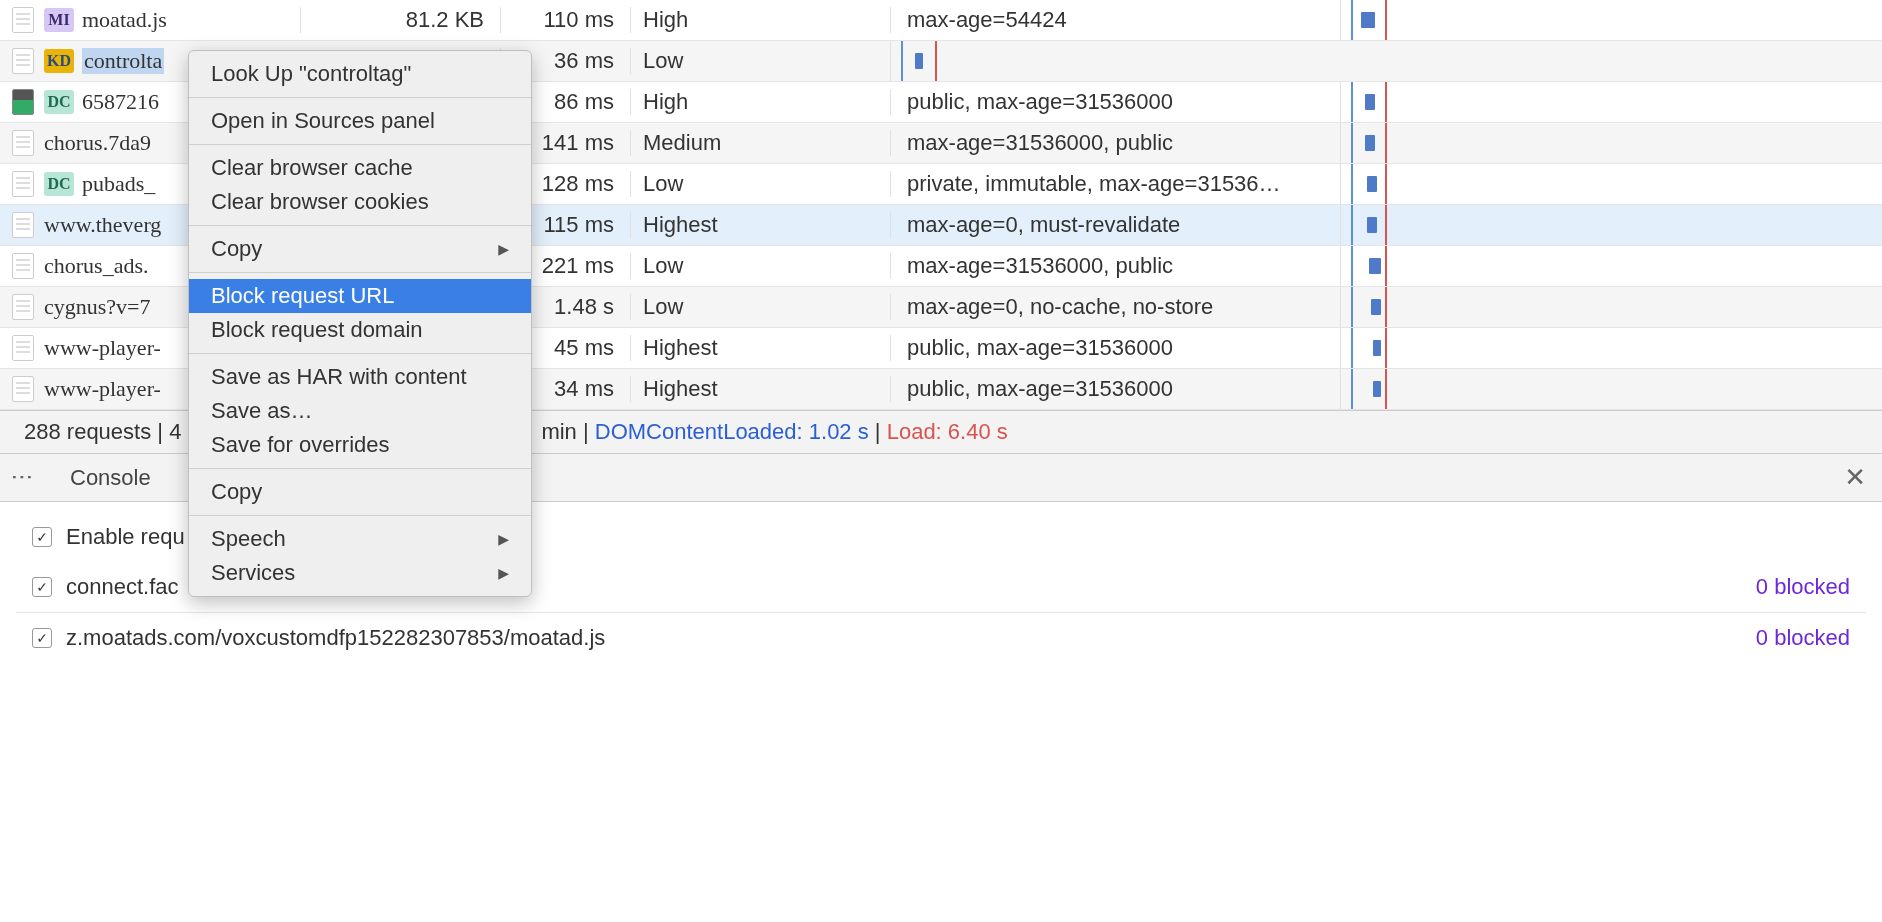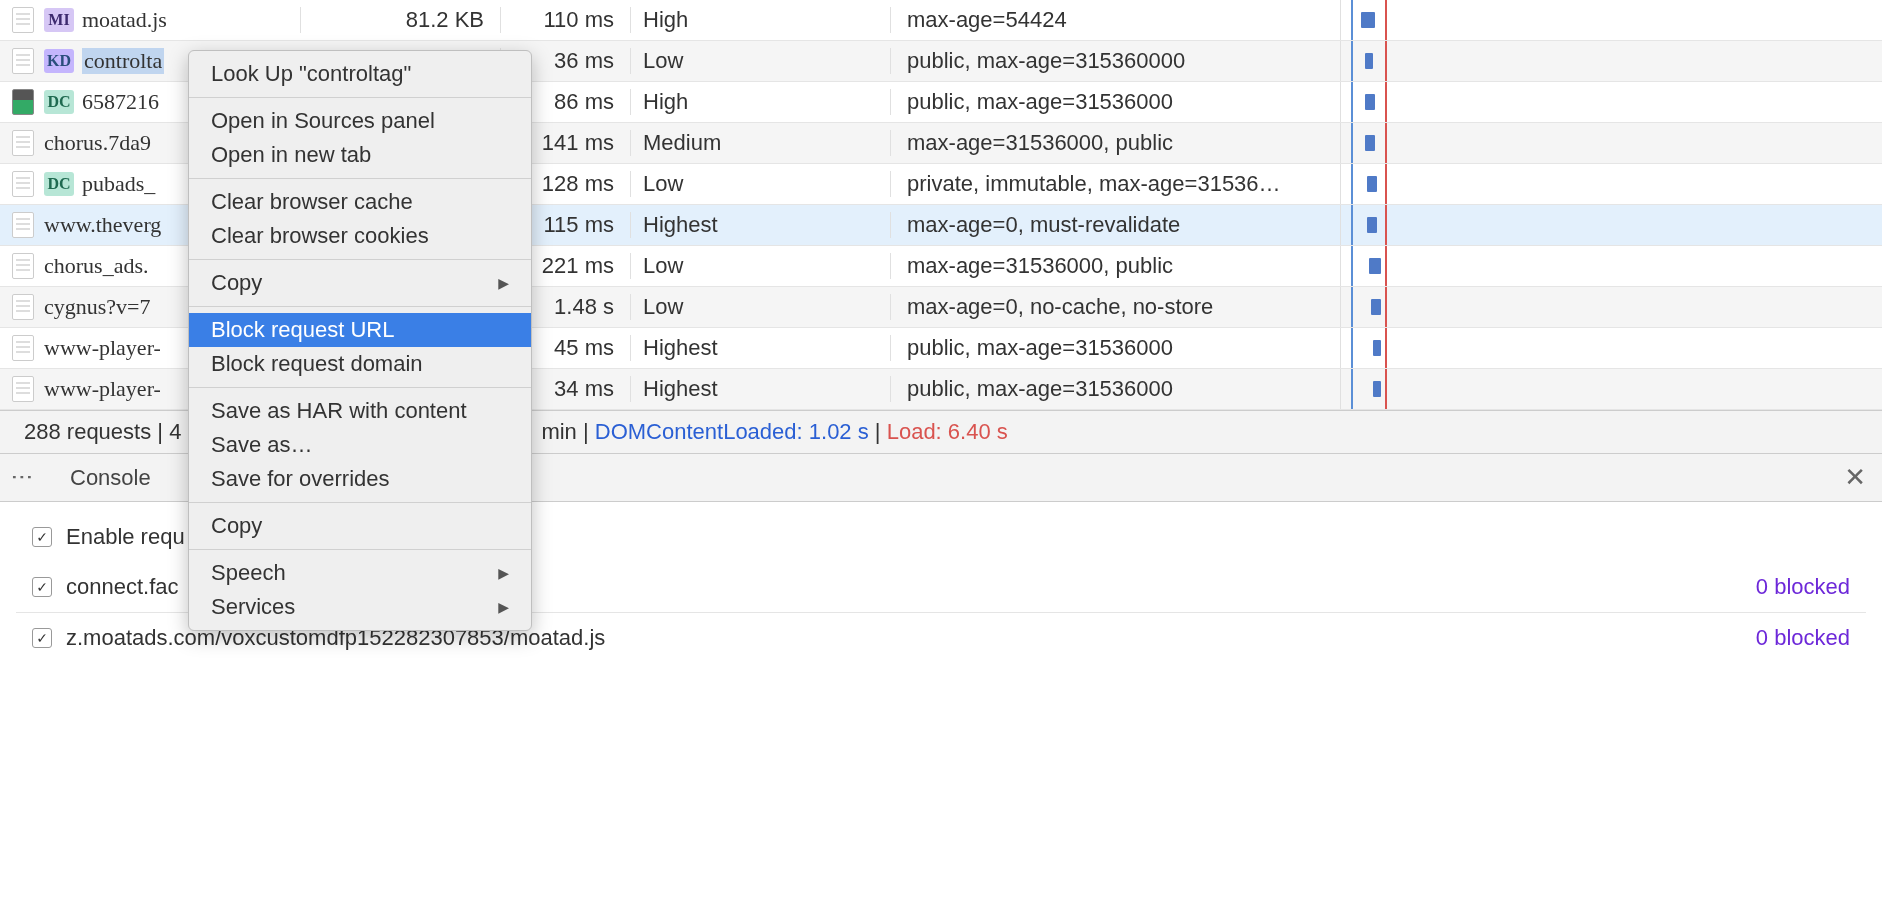--- a/index.html
+++ b/index.html
@@ -54,21 +54,21 @@
       align-items: center;
       justify-content: center;
       width: 30px; height: 24px;
       font-size: 16px;
       font-weight: 600;
       border-radius: 3px;
       margin-right: 8px;
       flex-shrink:0;
     }
     .badge-MI { background: #d6c7f5; color: #3d2a6e; }
-    .badge-KD { background: #c4b5fd; color: #2a4e7c; }
+    .badge-KD { background: #eab308; color: #2a4e7c; }
     .badge-DC { background: #b7e6d6; color: #1f6a50; }
     .name-highlight { background: #c0d5ef; padding: 0 2px; }
     .wf-bar {
       position: absolute;
       top: 12px;
       height: 16px;
       background: #4f7ac7;
       border-radius: 1px;
     }
     .wf-line-red {
@@ -208,21 +208,20 @@
     </div>
     <div class="row alt">
       <div class="col-name">
         <span class="file-icon"></span>
         <span class="initiator-badge badge-KD">KD</span>
         <span class="name-highlight">controlta</span>
       </div>
       <div class="col-size"></div>
       <div class="col-time">36 ms</div>
       <div class="col-priority">Low</div>
-      <div class="col-cache">public, max-age=315360000</div>
       <div class="col-waterfall">
         <div class="wf-line-blue" style="left: 10px;"></div>
         <div class="wf-line-red" style="left: 44px;"></div>
         <div class="wf-bar" style="left: 24px; width: 8px;"></div>
       </div>
     </div>
     <div class="row">
       <div class="col-name">
         <span class="file-icon img"></span>
         <span class="initiator-badge badge-DC">DC</span>
@@ -343,21 +342,20 @@
         <div class="wf-line-red" style="left: 44px;"></div>
         <div class="wf-bar" style="left: 32px; width: 8px;"></div>
       </div>
     </div>
   </div>
 
 <div class="context-menu">
   <div class="cm-item">Look Up "controltag"</div>
   <div class="cm-sep"></div>
   <div class="cm-item">Open in Sources panel</div>
-  <div class="cm-item">Open in new tab</div>
   <div class="cm-sep"></div>
   <div class="cm-item">Clear browser cache</div>
   <div class="cm-item">Clear browser cookies</div>
   <div class="cm-sep"></div>
   <div class="cm-item">
     <span>Copy</span>
     <span class="cm-arrow">▶</span>
   </div>
   <div class="cm-sep"></div>
   <div class="cm-item highlighted">Block request URL</div>

